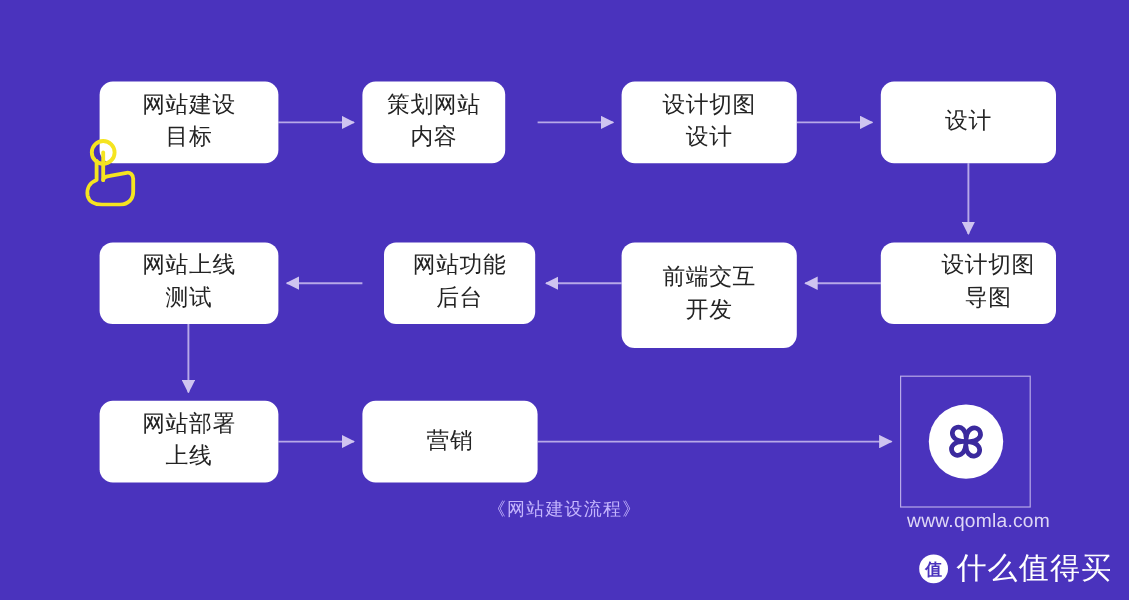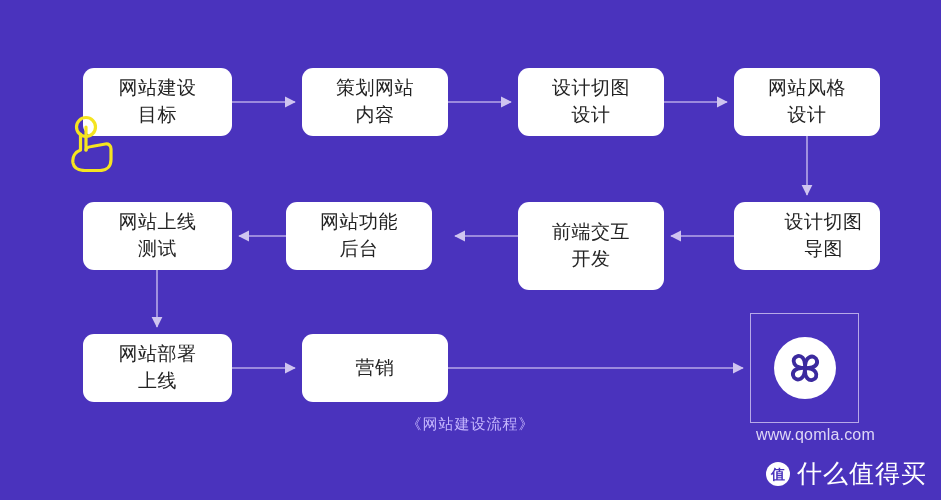--- a/index.html
+++ b/index.html
@@ -156,46 +156,45 @@
 
     <line x1="232" y1="368" x2="295" y2="368" stroke="#b7a9e8" stroke-width="1.6" marker-end="url(#ar-r)"></line>
     <line x1="448" y1="368" x2="743" y2="368" stroke="#b7a9e8" stroke-width="1.6" marker-end="url(#ar-r)"></line>
   </svg>
 
   <div class="node" style="left:83px;  top:68px;  width:149px; height:68px;">
     <span class="ln">网站建设</span>
     <span class="ln">目标</span>
   </div>
 
-  <div class="node" style="left:302px; top:68px;  width:146px; height:68px;align-items:center;">
+  <div class="node" style="left:302px; top:68px;  width:119px; height:68px;align-items:center;">
     <span class="ln">策划网站</span>
     <span class="ln">内容</span>
   </div>
 
   <div class="node" style="left:518px; top:68px;  width:146px; height:68px;">
     <span class="ln">设计切图</span>
     <span class="ln">设计</span>
   </div>
 
   <div class="node" style="left:734px; top:68px;  width:146px; height:68px;">
-    <span class="ln">网站风格</span>
     <span class="ln">设计</span>
   </div>
 
   <div class="node" style="left:734px; top:202px; width:146px; height:68px;padding-left:33px;">
     <span class="ln">设计切图</span>
     <span class="ln">导图</span>
   </div>
 
   <div class="node" style="left:518px; top:202px; width:146px; height:88px;">
     <span class="ln">前端交互</span>
     <span class="ln">开发</span>
   </div>
 
-  <div class="node" style="left:286px; top:202px; width:146px; height:68px;">
+  <div class="node" style="left:320px; top:202px; width:126px; height:68px;border-radius:10px;">
     <span class="ln">网站功能</span>
     <span class="ln">后台</span>
   </div>
 
   <div class="node" style="left:83px;  top:334px; width:149px; height:68px;">
     <span class="ln">网站部署</span>
     <span class="ln">上线</span>
   </div>
 
   <div class="node" style="left:83px;  top:202px; width:149px; height:68px;">

